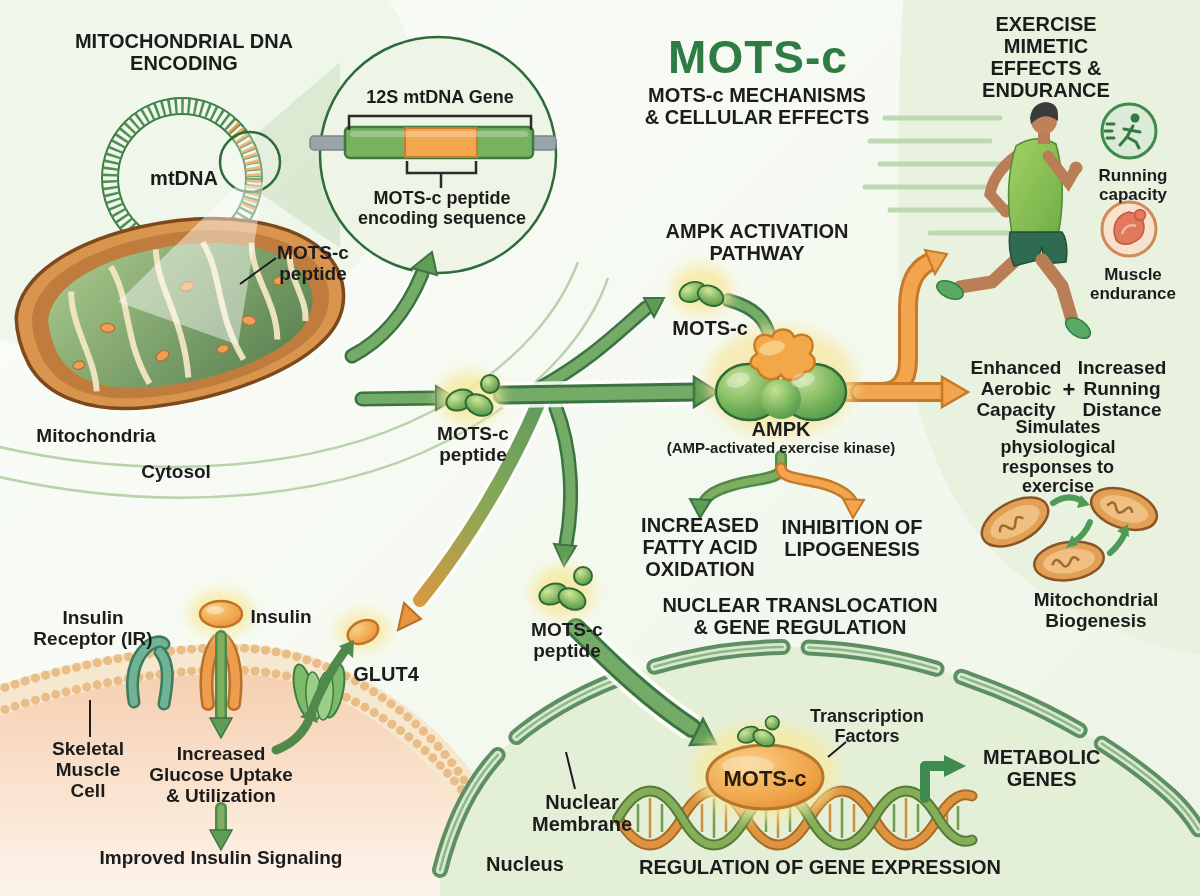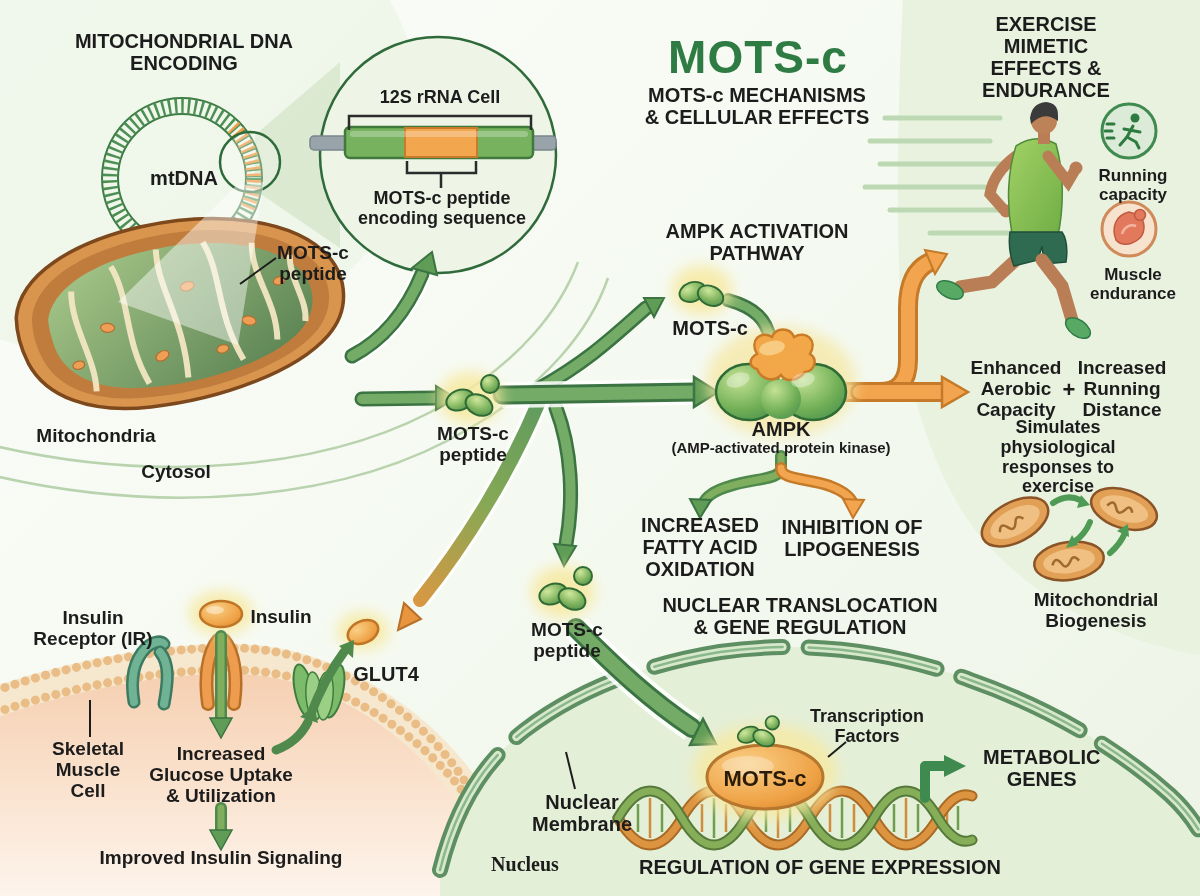--- a/index.html
+++ b/index.html
@@ -389,21 +389,21 @@
     </g>
     <polygon points="1090,505 1077,508 1081,495" fill="#4f9a55"></polygon>
     <polygon points="1066,548 1078,545 1072,535" fill="#4f9a55"></polygon>
     <polygon points="1128,524 1117,531 1129,537" fill="#4f9a55"></polygon>
   </g>
 </svg>
 
 <div class="lbl s20" style="left:184px;top:52px;">MITOCHONDRIAL DNA
 ENCODING</div>
 <div class="lbl s21" style="left:184px;top:178px;">mtDNA</div>
-<div class="lbl s18" style="left:440px;top:98px;">12S rRNA Cell</div>
+<div class="lbl s18" style="left:440px;top:98px;">12S mtDNA Gene</div>
 <div class="lbl s18" style="left:442px;top:209px;">MOTS-c peptide
 encoding sequence</div>
 <div class="lbl s19" style="left:313px;top:264px;">MOTS-c
 peptide</div>
 <div class="lbl s19" style="left:96px;top:436px;">Mitochondria</div>
 <div class="lbl s19" style="left:176px;top:472px;">Cytosol</div>
 
 <div class="lbl s46 green" style="left:758px;top:57px;">MOTS-c</div>
 <div class="lbl s21" style="left:757px;top:106px;">MOTS-c MECHANISMS
 &amp; CELLULAR EFFECTS</div>
@@ -423,21 +423,21 @@
 Distance</div>
 <div class="lbl s18" style="left:1058px;top:458px;">Simulates physiological
 responses to exercise</div>
 <div class="lbl s19" style="left:1096px;top:611px;">Mitochondrial
 Biogenesis</div>
 
 <div class="lbl s21" style="left:757px;top:242px;">AMPK ACTIVATION
 PATHWAY</div>
 <div class="lbl s20" style="left:710px;top:328px;">MOTS-c</div>
 <div class="lbl s21" style="left:781px;top:429px;">AMPK</div>
-<div class="lbl s15" style="left:781px;top:448px;">(AMP-activated protein kinase)</div>
+<div class="lbl s15" style="left:781px;top:448px;">(AMP-activated exercise kinase)</div>
 <div class="lbl s20" style="left:700px;top:547px;">INCREASED
 FATTY ACID
 OXIDATION</div>
 <div class="lbl s20" style="left:852px;top:538px;">INHIBITION OF
 LIPOGENESIS</div>
 
 <div class="lbl s19" style="left:473px;top:445px;">MOTS-c
 peptide</div>
 <div class="lbl s19" style="left:567px;top:641px;">MOTS-c
 peptide</div>
@@ -451,21 +451,21 @@
 Cell</div>
 <div class="lbl s19" style="left:221px;top:775px;">Increased
 Glucose Uptake
 &amp; Utilization</div>
 <div class="lbl s19" style="left:221px;top:858px;">Improved Insulin Signaling</div>
 
 <div class="lbl s21" style="left:800px;top:616px;">NUCLEAR TRANSLOCATION
 &amp; GENE REGULATION</div>
 <div class="lbl s20" style="left:582px;top:813px;">Nuclear
 Membrane</div>
-<div class="lbl s21" style="left:525px;top:864px;font-family:Liberation Serif, serif;">Nucleus</div>
+<div class="lbl s21" style="left:525px;top:864px;">Nucleus</div>
 <div class="lbl s22 brown" style="left:765px;top:779px;">MOTS-c</div>
 <div class="lbl s18" style="left:867px;top:727px;">Transcription
 Factors</div>
 <div class="lbl la s20" style="left:983px;top:768px;">METABOLIC
 GENES</div>
 <div class="lbl s21" style="left:820px;top:867px;">REGULATION OF GENE EXPRESSION</div>
 
 </div>
 
 </body></html>

